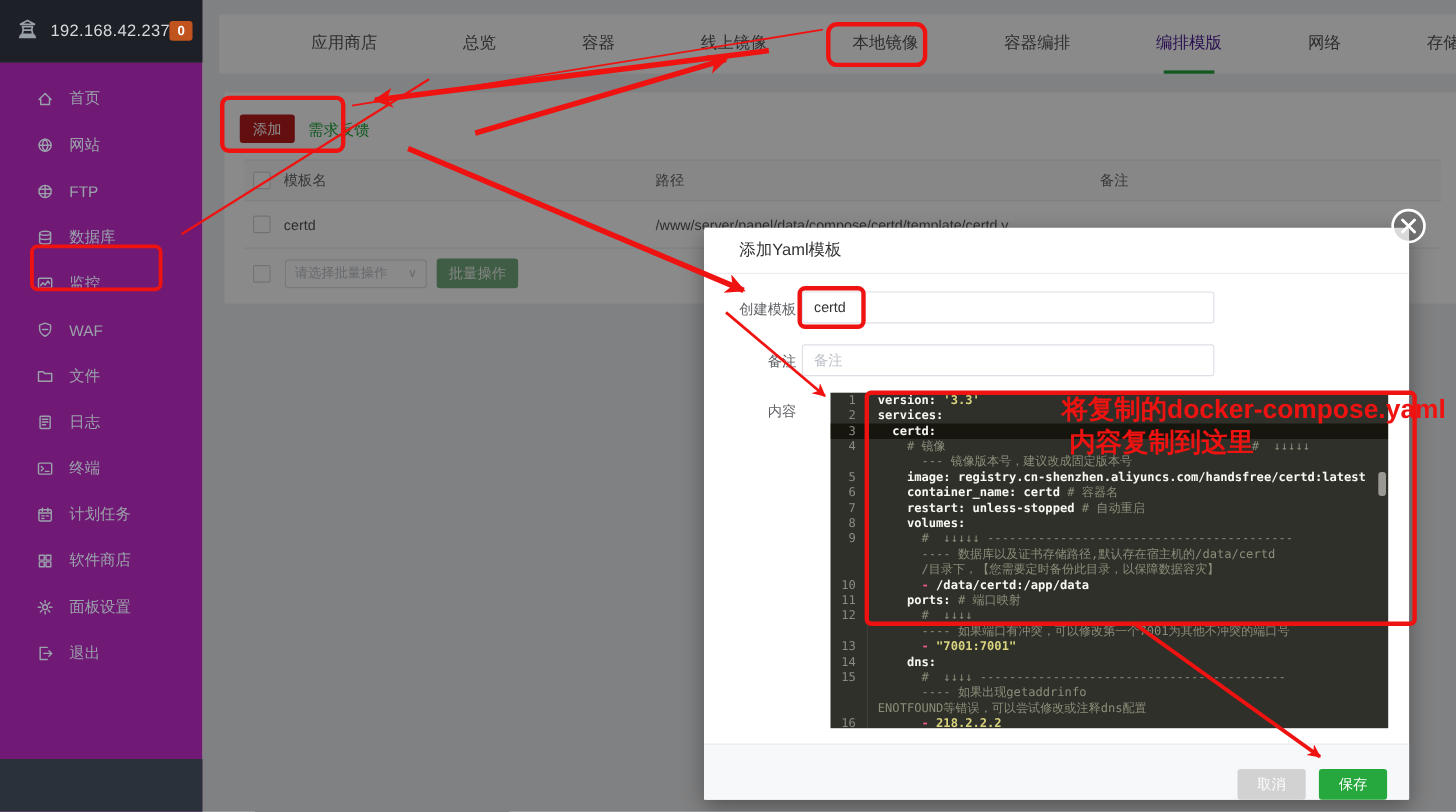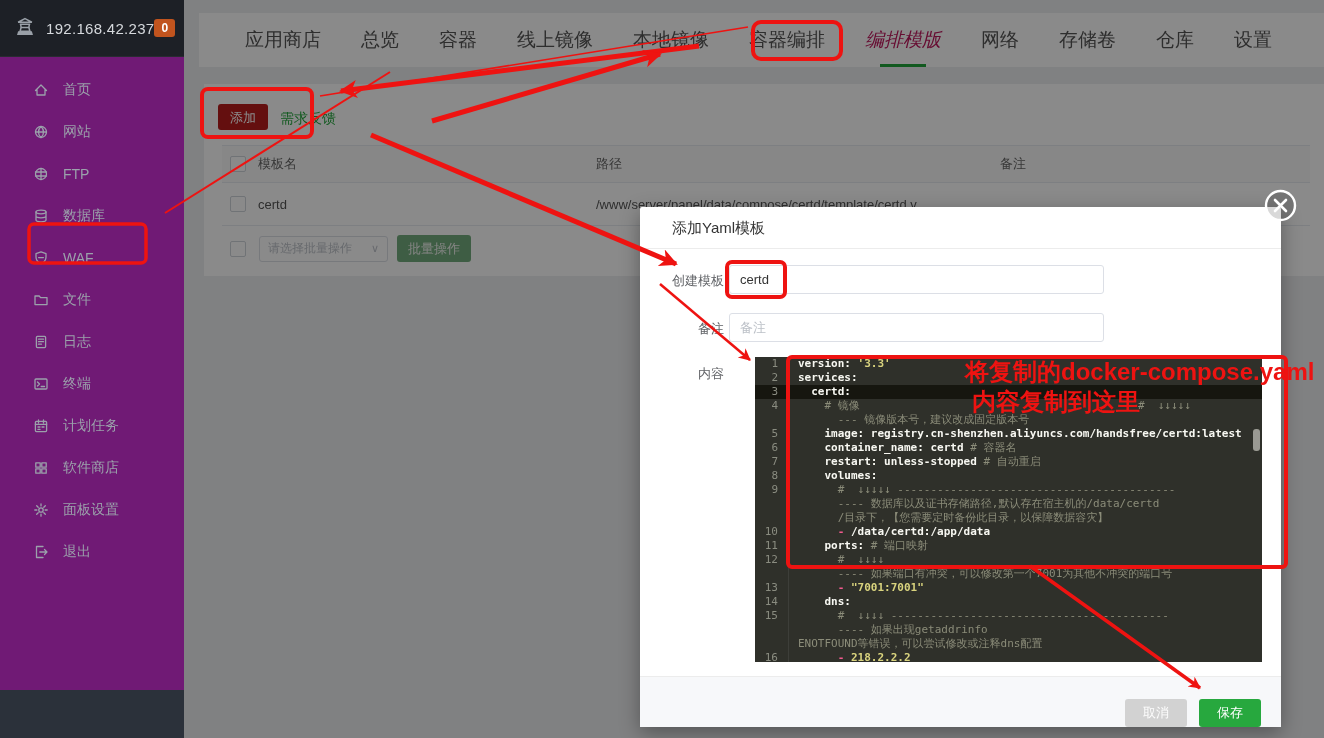--- a/index.html
+++ b/index.html
@@ -15,22 +15,22 @@
               padding:2px 7px;border-radius:3px;}
   .side-menu{padding-top:12px;}
   .side-item{height:42px;display:flex;align-items:center;padding-left:30px;gap:14px;
              color:#9ba1ab;font-size:14px;cursor:pointer;border-left:3px solid transparent;}
   .side-item .icn{width:16px;height:16px;flex:none;display:block;}
   .side-item.active{color:#fff;background:rgba(255,255,255,.05);border-left:3px solid #20a53a;}
   .side-footer{position:absolute;left:0;bottom:0;width:184px;height:48px;background:#2b313a;}
   
   #navbar{position:absolute;left:199px;top:13px;width:1125px;height:54px;background:#fff;
           display:flex;align-items:center;padding-left:46px;gap:40px;box-sizing:border-box;}
-  .nav-tab{font-size:19px;color:#555;position:relative;height:54px;line-height:54px;white-space:nowrap;cursor:pointer;}
-  .nav-tab.active{color:#be185d;font-style:italic;}
+  .nav-tab{font-size:15px;color:#555;position:relative;height:54px;line-height:54px;white-space:nowrap;cursor:pointer;margin-left:38px;}
+  .nav-tab.active{color:#4c1d95;}
   .nav-tab.active::after{content:"";position:absolute;left:50%;transform:translateX(-50%);
           bottom:0;width:46px;height:3px;background:#20a53a;}
   #card{position:absolute;left:204px;top:84px;width:1120px;height:192px;background:#fff;}
   .btn-add{position:absolute;left:14px;top:20px;width:50px;height:26px;background:#b91c1c;color:#fff;
            font-size:13px;text-align:center;line-height:27px;border-radius:3px;cursor:pointer;}
   .link-feedback{position:absolute;left:76px;top:26px;color:#20a53a;font-size:14px;cursor:pointer;}
   .tbl{position:absolute;left:18px;right:14px;top:61px;}
   .t-head{height:36px;display:flex;align-items:center;border-top:1px solid #e8ebf0;
           border-bottom:1px solid #e8ebf0;background:#fafafa;color:#666;font-size:13px;}
   .t-row{height:42px;display:flex;align-items:center;border-bottom:1px solid #e8ebf0;color:#555;font-size:13px;}
@@ -115,20 +115,27 @@
           <path d="M2.5 6h11M2.5 10h11M8 2.5v11"></path>
         </svg>
         <span>FTP</span>
       </div>
       <div class="side-item">
         <svg class="icn" viewBox="0 0 16 16" fill="none" stroke="currentColor" stroke-width="1.3" stroke-linecap="round" stroke-linejoin="round">
           <ellipse cx="8" cy="4" rx="5" ry="1.8"></ellipse>
           <path d="M3 4v8c0 1 2.2 1.8 5 1.8s5-.8 5-1.8V4M3 8c0 1 2.2 1.8 5 1.8S13 9 13 8"></path>
         </svg>
         <span>数据库</span>
+      </div>
+      <div class="side-item">
+        <svg class="icn" viewBox="0 0 16 16" fill="none" stroke="currentColor" stroke-width="1.3" stroke-linecap="round" stroke-linejoin="round">
+          <rect x="2" y="3" width="12" height="9" rx="1"></rect>
+          <path d="M4 9.5 6 7l2 2 2.5-3.5L12 7.5"></path>
+        </svg>
+        <span>监控</span>
       </div>
       <div class="side-item">
         <svg class="icn" viewBox="0 0 16 16" fill="none" stroke="currentColor" stroke-width="1.3" stroke-linecap="round" stroke-linejoin="round">
           <path d="M8 1.8l5 1.8v3.3c0 3.2-2 5.4-5 6.8-3-1.4-5-3.6-5-6.8V3.6z"></path>
           <path d="M5.6 7.6h4.8"></path>
         </svg>
         <span>WAF</span>
       </div>
       <div class="side-item">
         <svg class="icn" viewBox="0 0 16 16" fill="none" stroke="currentColor" stroke-width="1.3" stroke-linecap="round" stroke-linejoin="round">

